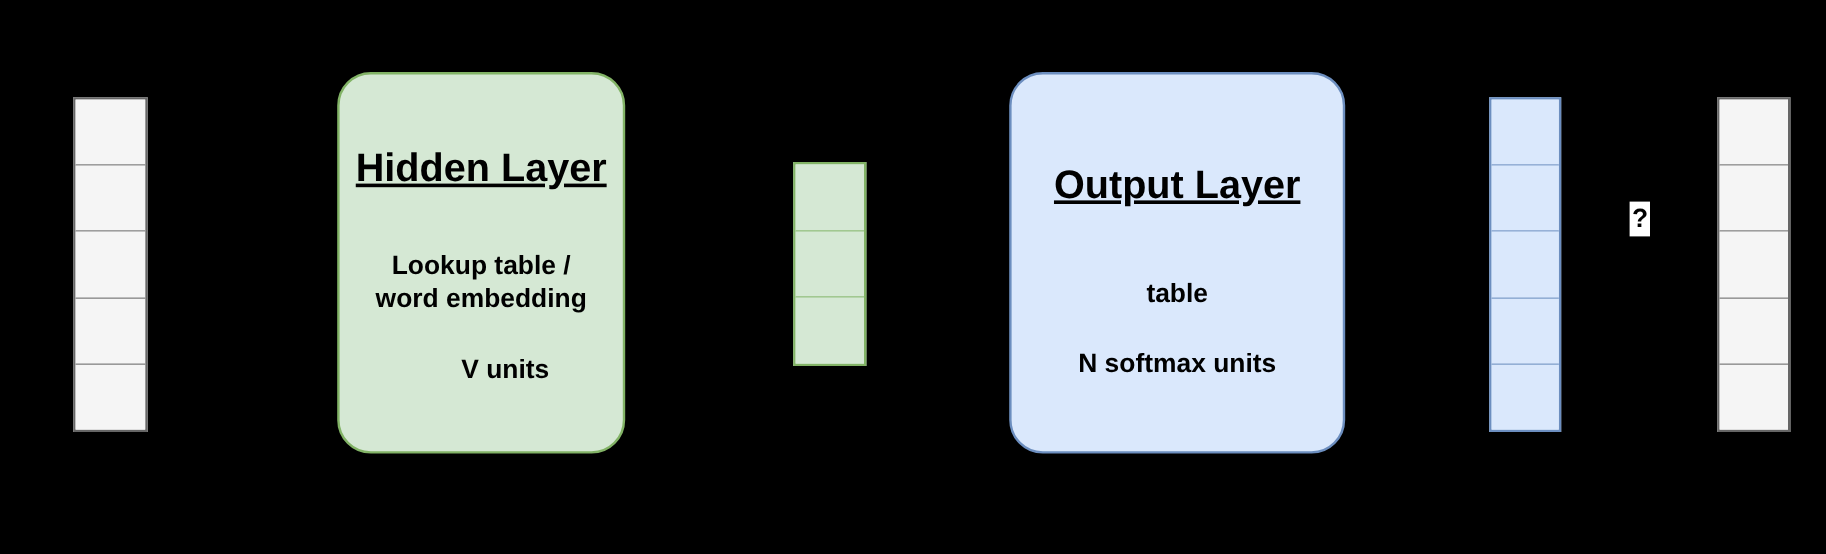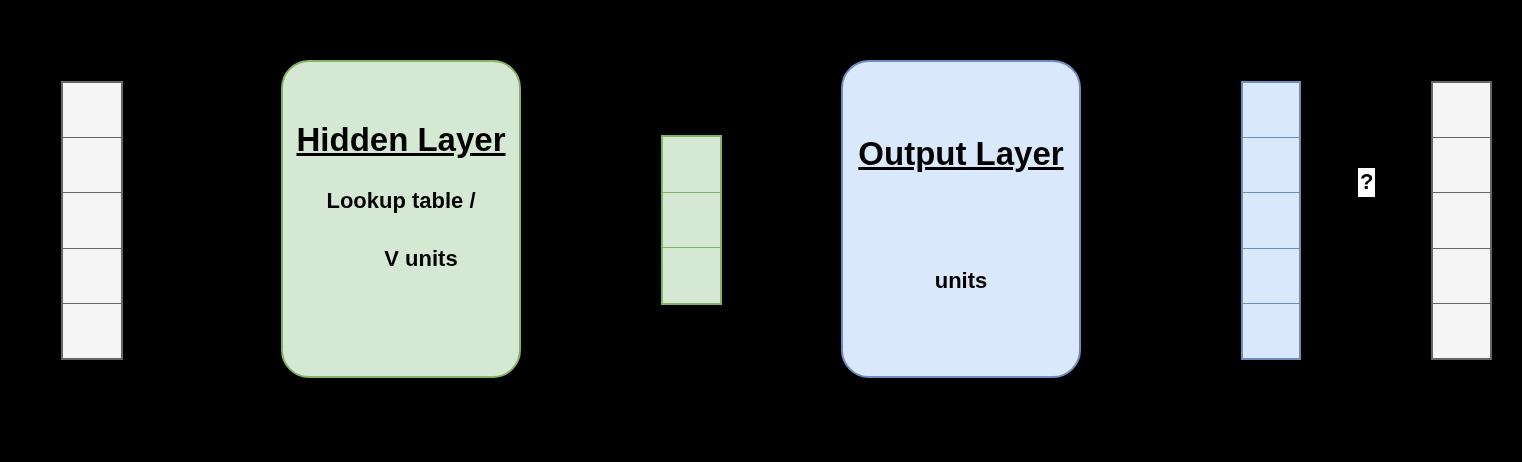--- a/index.html
+++ b/index.html
@@ -142,39 +142,43 @@
   <div class="stack stack-gray" style="left:61px; top:81px; width:62px; height:279px;">
     <div class="cell"></div>
     <div class="cell"></div>
     <div class="cell"></div>
     <div class="cell"></div>
     <div class="cell"></div>
   </div>
 
   <div class="layer-box green" style="left:281px; top:60px; width:240px; height:318px; padding-top:60px;">
     <div class="layer-title">Hidden Layer</div>
-    <div class="layer-sub" style="margin-top:29px;">
+    <div class="layer-sub" style="margin-top:49px;">
       <span>Lookup table /</span><br>
+      <span>word embedding</span>
     </div>
     <div class="layer-sub" style="margin-top:30px;margin-left:40px;">
       <span>V units</span>
     </div>
   </div>
 
   <div class="stack stack-green" style="left:661px; top:135px; width:61px; height:170px;">
     <div class="cell"></div>
     <div class="cell"></div>
     <div class="cell"></div>
   </div>
 
-  <div class="layer-box blue" style="left:841px; top:60px; width:240px; height:318px; padding-top:74px;gap:36px;">
+  <div class="layer-box blue" style="left:841px; top:60px; width:280px; height:318px; padding-top:74px;">
     <div class="layer-title">Output Layer</div>
     <div class="layer-sub" style="margin-top:31px;">
       <br>
-      <span>units</span>
+      <span>table</span>
+    </div>
+    <div class="layer-sub" style="margin-top:29px; max-width:220px;">
+      <span>N softmax units</span>
     </div>
   </div>
 
   <div class="stack stack-blue" style="left:1241px; top:81px; width:60px; height:279px;">
     <div class="cell"></div>
     <div class="cell"></div>
     <div class="cell"></div>
     <div class="cell"></div>
     <div class="cell"></div>
   </div>

